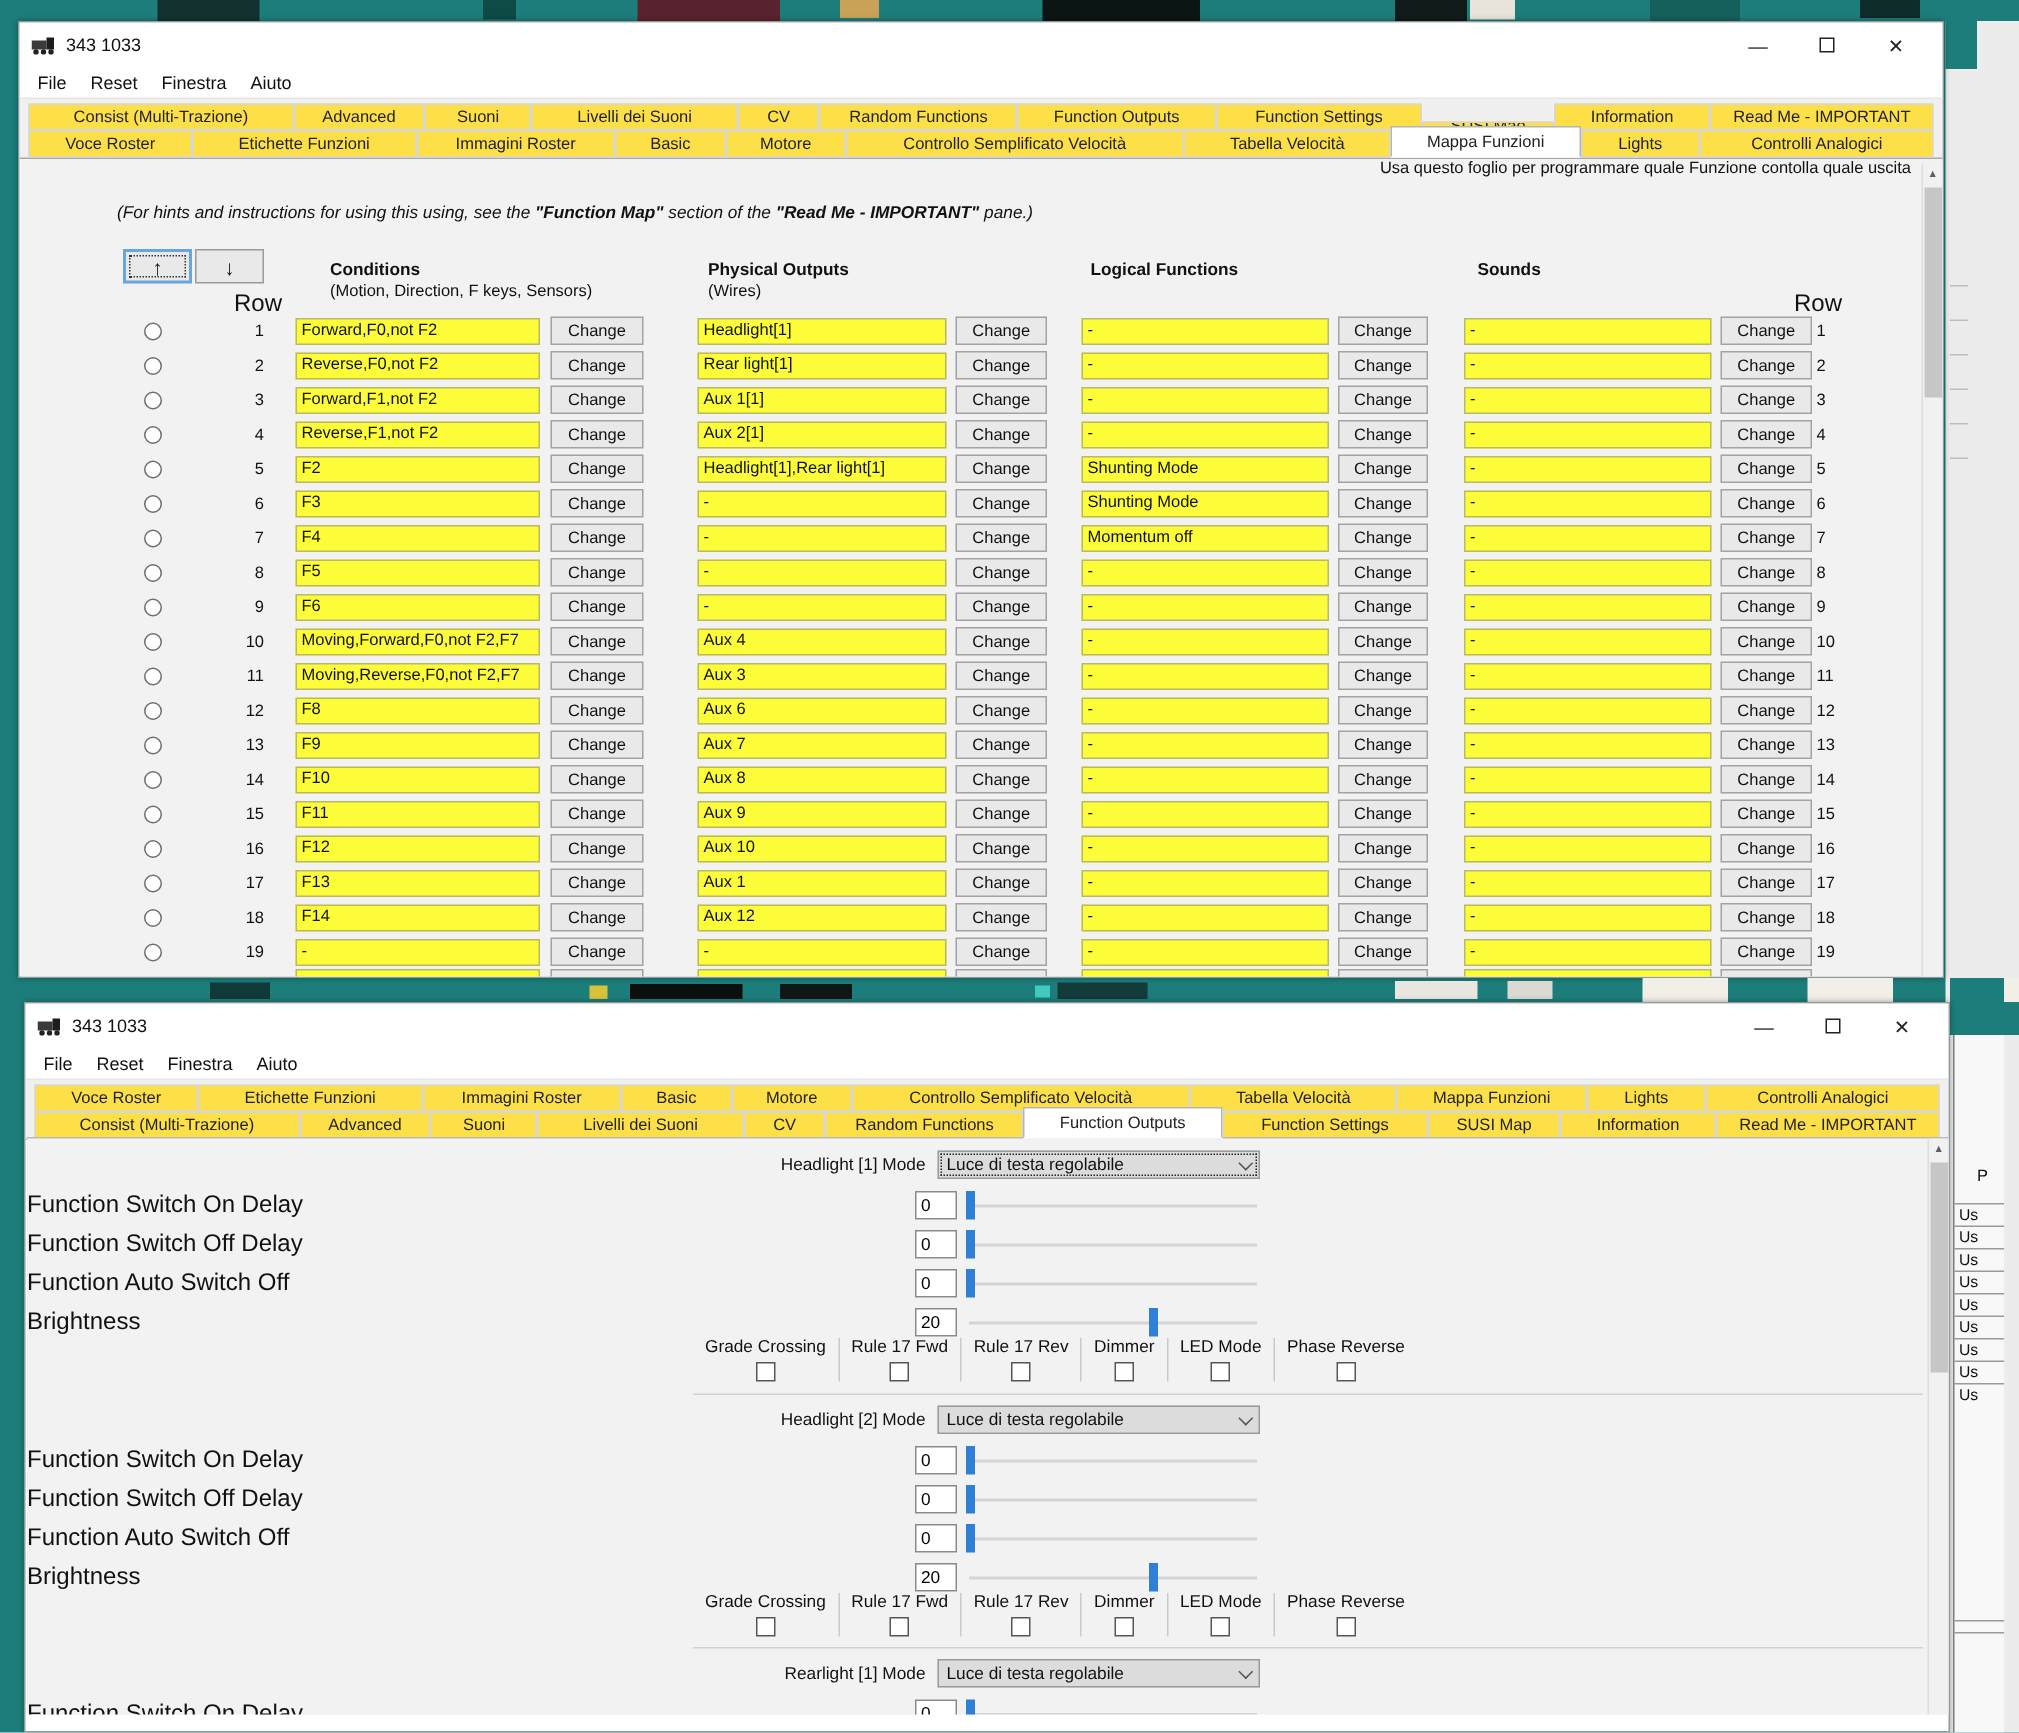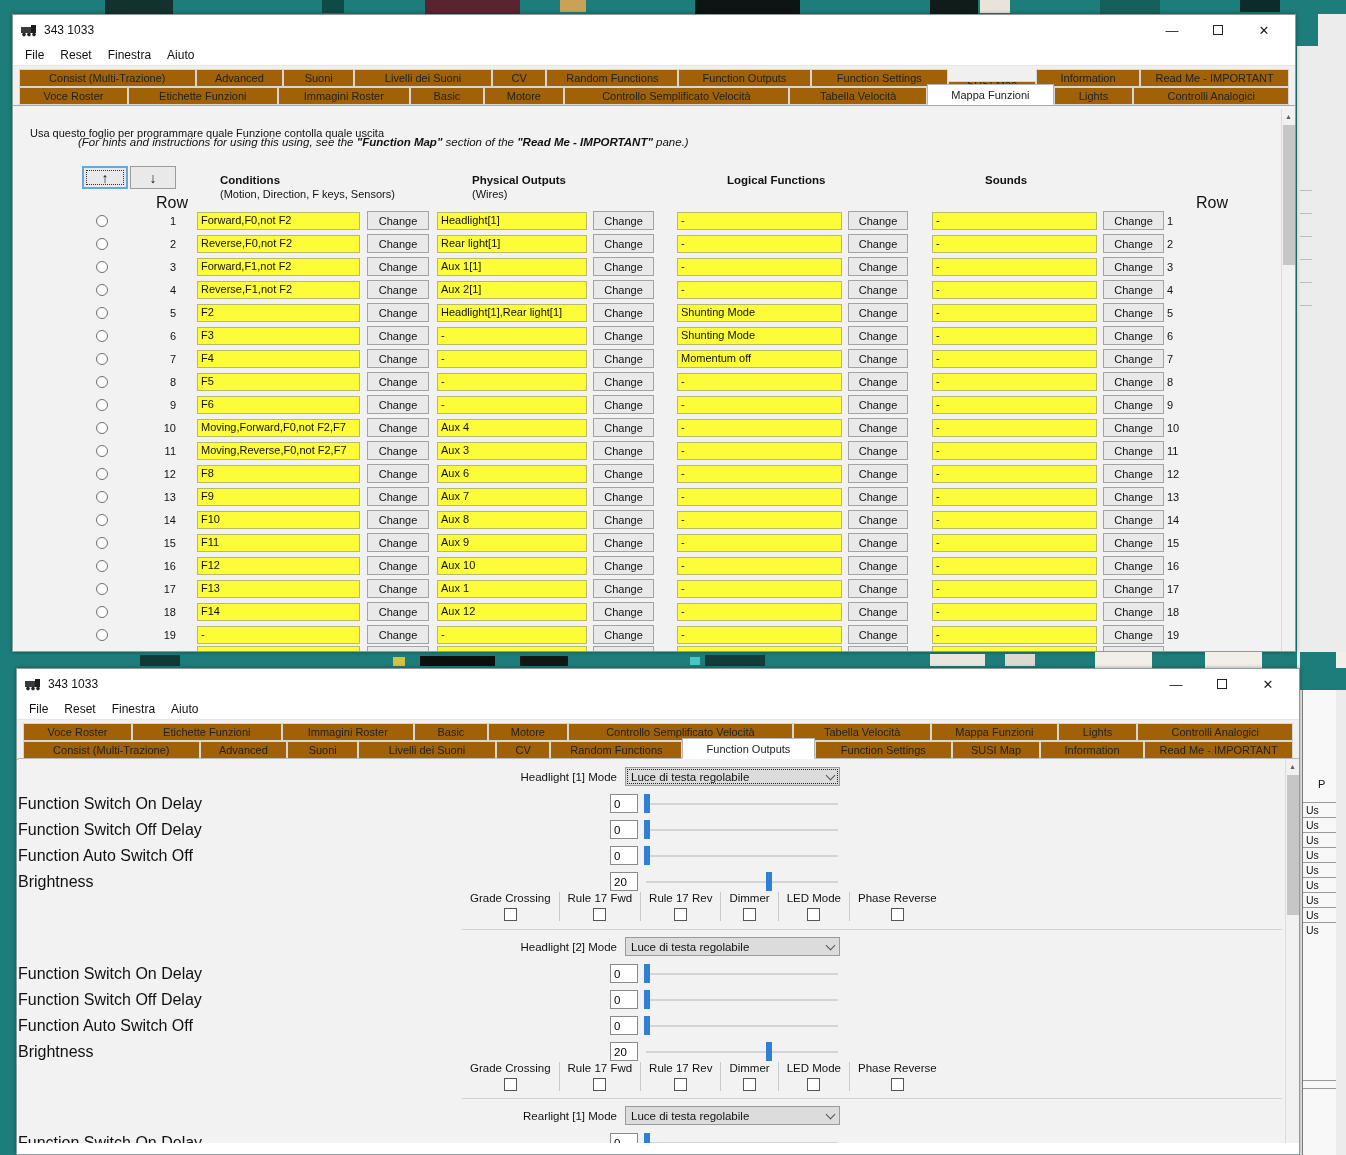--- a/index.html
+++ b/index.html
@@ -14,26 +14,26 @@
   #win2 { left:16px; top:668px; width:1284px; height:487px; z-index:4; }
   .titlebar { height:30px; background:#fff; display:flex; align-items:center; padding:0 8px; gap:7px; }
   .title-text { font-size:12px; }
   .win-controls { margin-left:auto; display:flex; }
   .win-btn { width:46px; height:30px; display:flex; align-items:center; justify-content:center; font-size:13px; color:#222; }
   .win-btn.max span { display:block; width:10px; height:10px; border:1px solid #222; }
   .menubar { height:21px; display:flex; align-items:center; padding-left:4px; font-size:12px; background:#fff; border-bottom:1px solid #e6e6e6; }
   .menu-item { padding:2px 8px;text-align:center; }
   .tabs { background:#f0f0f0; padding:3px 6px 0 6px; border-bottom:1px solid #a8a8a8; }
   .tabrow { display:flex; height:18px; }
-  .tab { flex:1 1 0; display:flex; align-items:center; justify-content:center; font-size:11px; white-space:nowrap; overflow:hidden; background:#a16207; border:1px solid #d6d6d6; padding:0 4px; color:#222; }
+  .tab { flex:1 1 0; display:flex; align-items:center; justify-content:center; font-size:11px; white-space:nowrap; overflow:hidden; background:#fde047; border:1px solid #d6d6d6; padding:0 4px; color:#222; }
   .tab.selected { background:#ffffff; height:21px; margin-top:-3px; border-color:#b5b5b5; border-bottom-color:#ffffff; position:relative; z-index:2; }
 
   
   .content1 { position:absolute; left:1px; top:91px; width:1282px; height:546px; background:#f2f2f2; overflow:hidden; }
-  .note { position:absolute; top:21px; left:0; width:1260px; text-align:left; font-size:11px;padding-left:16px; }
+  .note { position:absolute; top:0; left:0; width:1260px; text-align:right; font-size:11px;padding-left:16px; }
   .hint { position:absolute; top:30px; left:64px; font-size:11.5px; font-style:italic; white-space:nowrap; }
   .hint .bseg { font-weight:bold; }
   .arrow-btn { position:absolute; width:46px; height:23px; background:#e9e9e9; border:1px solid #9b9b9b; display:flex; align-items:center; justify-content:center; font-size:14px; font-weight:bold; color:#111; top:60px; }
   #btn-up { left:68px; border:2px solid #66a7e0; outline:1px dotted #333; outline-offset:-5px; }
   #btn-down { left:116px; }
   .rowlbl { position:absolute; font-size:16px; top:88px;text-align:right; }
   #rowlbl-left { left:142px; }
   #rowlbl-right { left:1182px; }
   .colhdr { position:absolute; top:68px; font-size:11.5px; font-weight:bold; }
   .colsub { position:absolute; top:82px; font-size:11px; }
@@ -43,21 +43,21 @@
   .ftable { position:absolute; left:74px; top:103px; }
   .trow { display:flex; align-items:center; height:23px; }
   .c-radio { width:28px; display:flex; justify-content:center; }
   .radio { width:12px; height:12px; border-radius:50%; border:1px solid #6e6e6e; background:#fff; }
   .c-num { width:60px; text-align:right; font-size:11px; }
   .c-num-r { width:20px; margin-left:3px; text-align:left; font-size:11px; }
   .yfield { height:18px; background:#fcfc38; border:1px solid #b9b96a; font-size:11px; padding:1px 3px; white-space:nowrap; overflow:hidden; }
   .chg { height:19px; font-size:11px; background:#e9e9e9; border:1px solid #a3a3a3; display:flex; align-items:center; justify-content:center; color:#111; }
   .f-cond { width:163px; margin-left:21px; }
   .b1 { width:62px; margin-left:7px; }
-  .f-out { width:150px; margin-left:8px; }
+  .f-out { width:166px; margin-left:36px; }
   .b2 { width:61px; margin-left:6px; }
   .f-log { width:165px; margin-left:23px; }
   .b3 { width:60px; margin-left:6px; }
   .f-snd { width:165px; margin-left:24px; }
   .b4 { width:61px; margin-left:6px; }
   .trow.partial { height:8px; overflow:hidden; align-items:flex-start; }
   .trow.partial .yfield, .trow.partial .chg { height:18px; }
 
   
   .vscroll { position:absolute; width:14px; background:#f1f1f1; border-left:1px solid #dcdcdc; }

